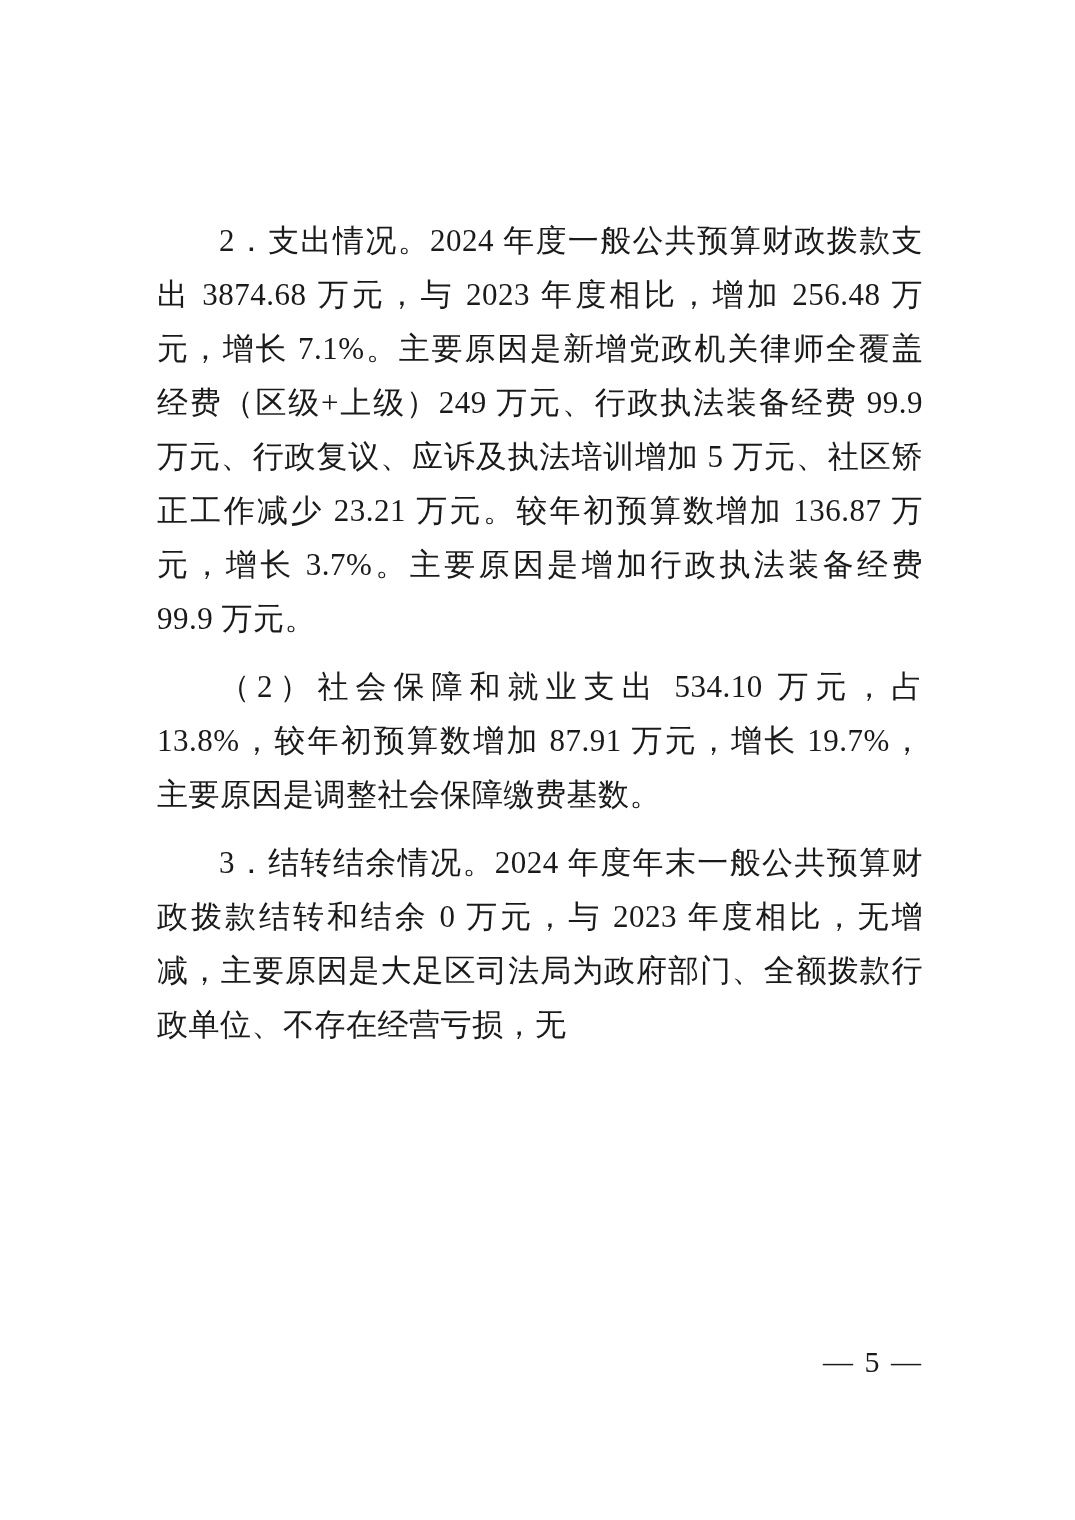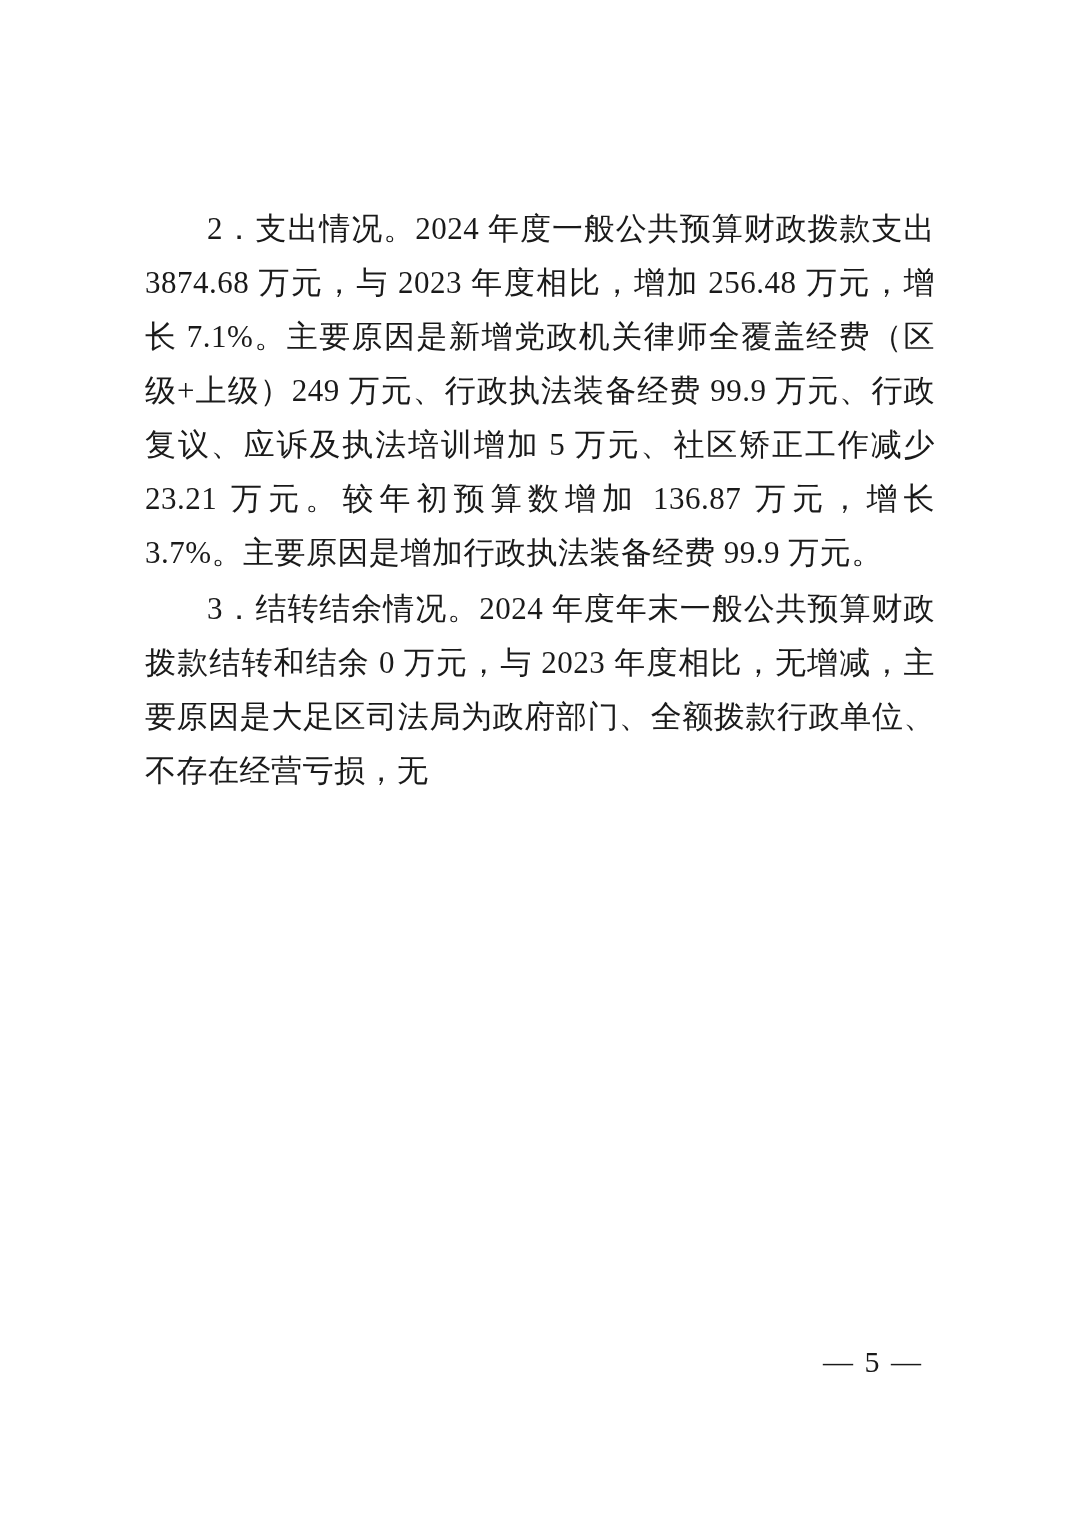--- a/index.html
+++ b/index.html
@@ -20,38 +20,39 @@
     position: absolute;
     left: 143px;
     top: 200px;
     width: 794px;
     font-size: 31px;
     line-height: 54px;
     text-align: justify;
     letter-spacing: 0.5px;
   }
   .content p {
-    margin: 2px;
+    margin: 14px;
     padding: 0;
     text-indent: 2em;
   }
   .footer {
     position: absolute;
     top: 1344px;
     right: 152px;
     font-size: 30px;
     line-height: 36px;
     color: #1a1a1a;
     letter-spacing: 2px;
     white-space: nowrap;
   }
 </style>
 </head>
 <body>
 
 <div class="page">
   <div class="content">
     <p>2．支出情况。2024 年度一般公共预算财政拨款支出 3874.68 万元，与 2023 年度相比，增加 256.48 万元，增长 7.1%。主要原因是新增党政机关律师全覆盖经费（区级+上级）249 万元、行政执法装备经费 99.9 万元、行政复议、应诉及执法培训增加 5 万元、社区矫正工作减少 23.21 万元。较年初预算数增加 136.87 万元，增长 3.7%。主要原因是增加行政执法装备经费 99.9 万元。</p>
+    <p>（2）社会保障和就业支出 534.10 万元，占 13.8%，较年初预算数增加 87.91 万元，增长 19.7%，主要原因是调整社会保障缴费基数。</p>
     <p>3．结转结余情况。2024 年度年末一般公共预算财政拨款结转和结余 0 万元，与 2023 年度相比，无增减，主要原因是大足区司法局为政府部门、全额拨款行政单位、不存在经营亏损，无</p>
   </div>
 
   <div class="footer">— 5 —</div>
 </div>
 
 </body></html>

